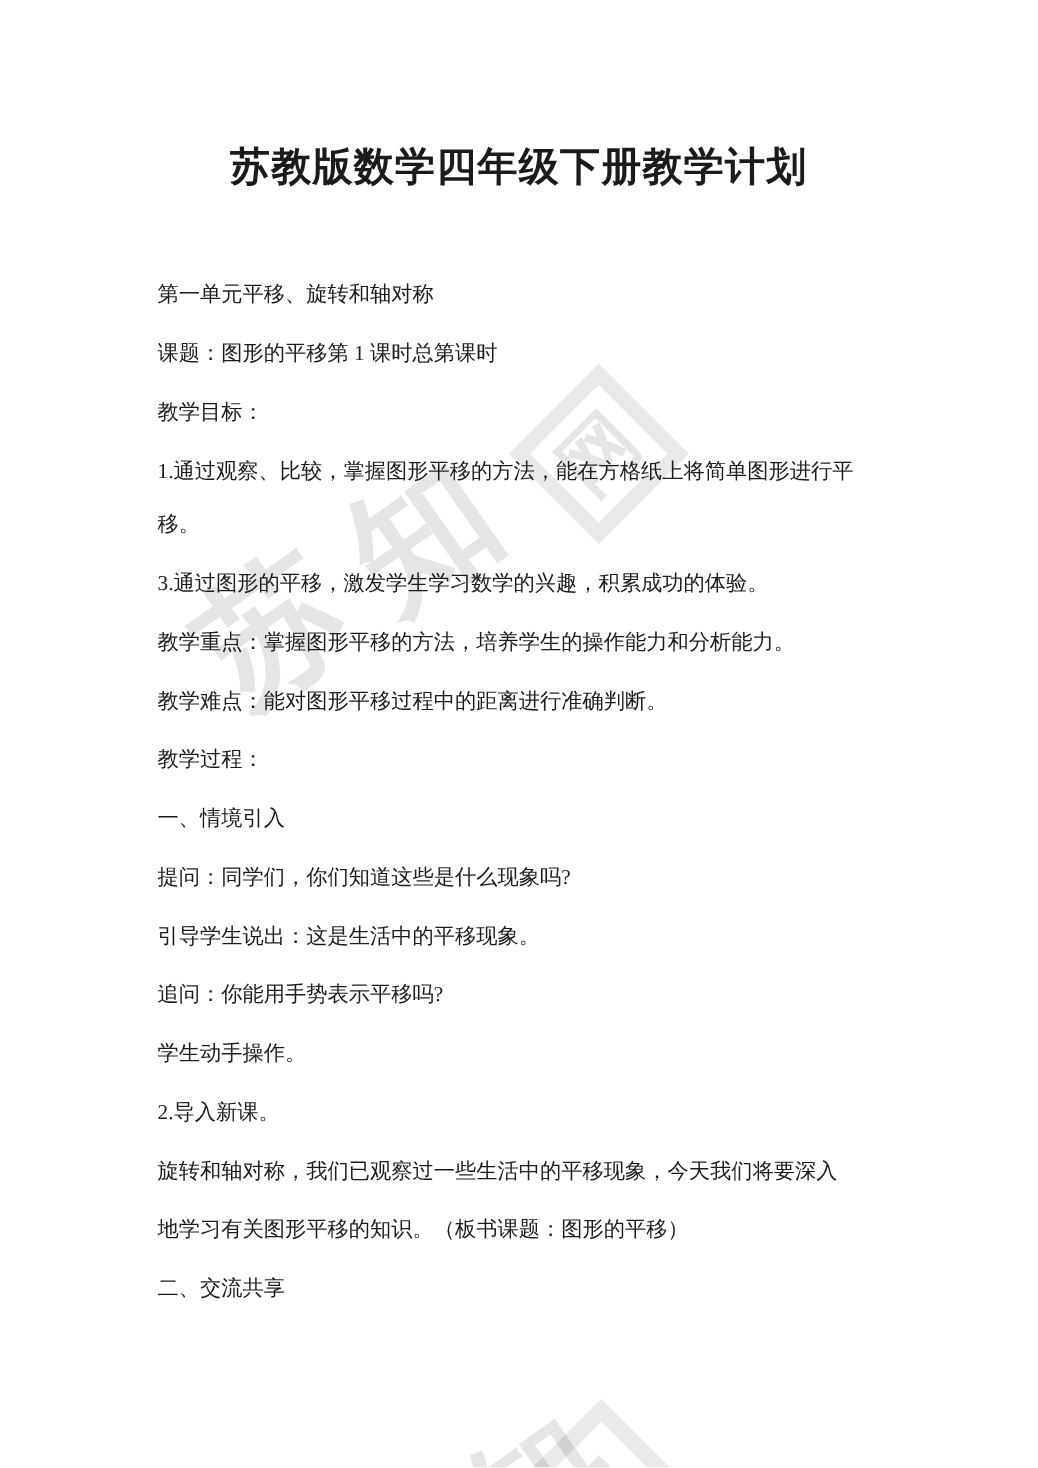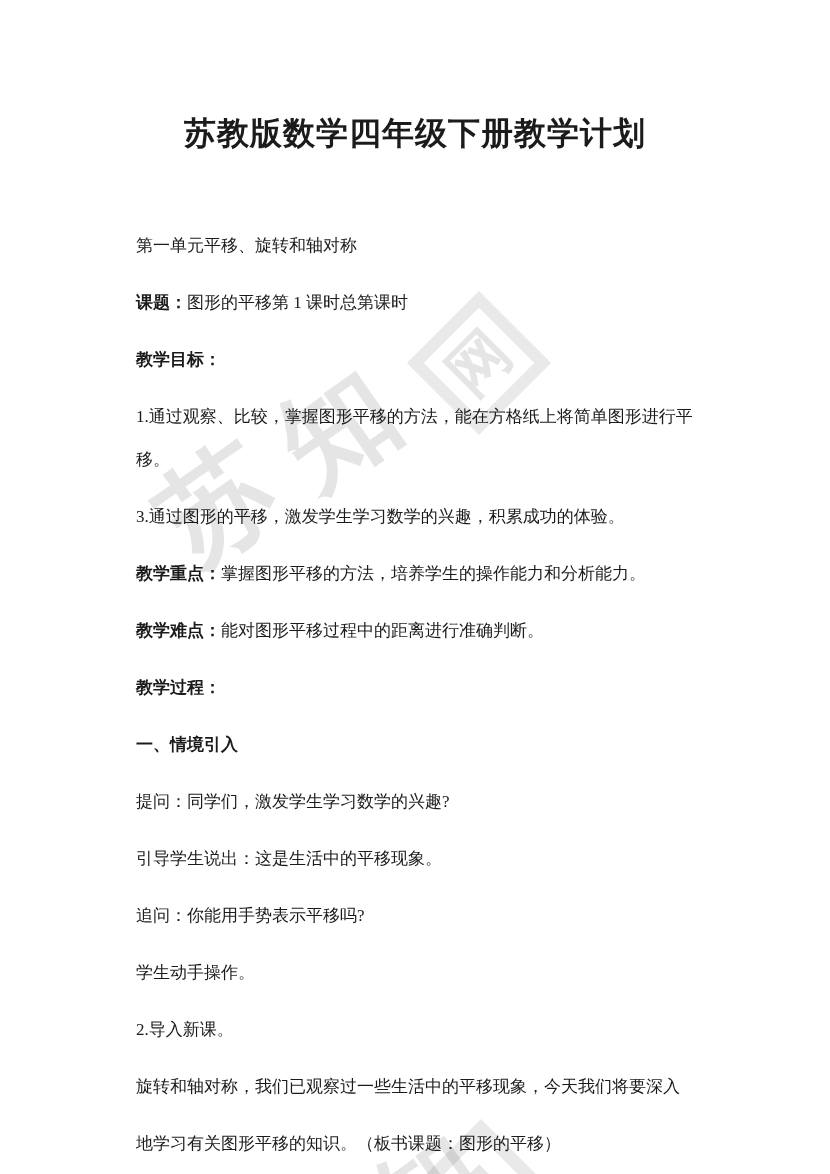--- a/index.html
+++ b/index.html
@@ -60,23 +60,23 @@
   }
   .doc-body {
     position: absolute;
     left: 122px;
     width: 588px;
     top: 210px;
     font-size: 17px;
     line-height: 43px;
     z-index: 1;
   }
-  .para { margin: 14px; padding: 0; }
+  .para { margin: 4px; padding: 0; }
   .seg { white-space: pre-wrap; }
-  .seg.bold { font-weight: bold; }
+  .seg.bold { font-weight: normal; }
 </style>
 </head>
 <body>
 
 <div class="page">
 
   <span class="wm-char wm1-char1">苏</span>
   <span class="wm-char wm1-char2">知</span>
   <span class="wm-box wm1-box">
     <span class="wm-box-char">网</span>
@@ -91,21 +91,21 @@
   <div class="doc-body">
       <p class="para"><span class="seg">第一单元平移、旋转和轴对称</span></p>
       <p class="para"><span class="seg bold">课题：</span><span class="seg">图形的平移第 1 课时总第课时</span></p>
       <p class="para"><span class="seg bold">教学目标：</span></p>
       <p class="para"><span class="seg">1.通过观察、比较，掌握图形平移的方法，能在方格纸上将简单图形进行平移。</span></p>
       <p class="para"><span class="seg">3.通过图形的平移，激发学生学习数学的兴趣，积累成功的体验。</span></p>
       <p class="para"><span class="seg bold">教学重点：</span><span class="seg">掌握图形平移的方法，培养学生的操作能力和分析能力。</span></p>
       <p class="para"><span class="seg bold">教学难点：</span><span class="seg">能对图形平移过程中的距离进行准确判断。</span></p>
       <p class="para"><span class="seg bold">教学过程：</span></p>
       <p class="para"><span class="seg bold">一、情境引入</span></p>
-      <p class="para"><span class="seg">提问：同学们，激发学生学习数学的兴趣?</span></p>
+      <p class="para"><span class="seg">提问：同学们，你们知道这些是什么现象吗?</span></p>
       <p class="para"><span class="seg">引导学生说出：这是生活中的平移现象。</span></p>
       <p class="para"><span class="seg">追问：你能用手势表示平移吗?</span></p>
       <p class="para"><span class="seg">学生动手操作。</span></p>
       <p class="para"><span class="seg">2.导入新课。</span></p>
       <p class="para"><span class="seg">旋转和轴对称，我们已观察过一些生活中的平移现象，今天我们将要深入</span></p>
       <p class="para"><span class="seg">地学习有关图形平移的知识。（板书课题：图形的平移）</span></p>
       <p class="para"><span class="seg bold">二、交流共享</span></p>
     </div>
 
 </div>

